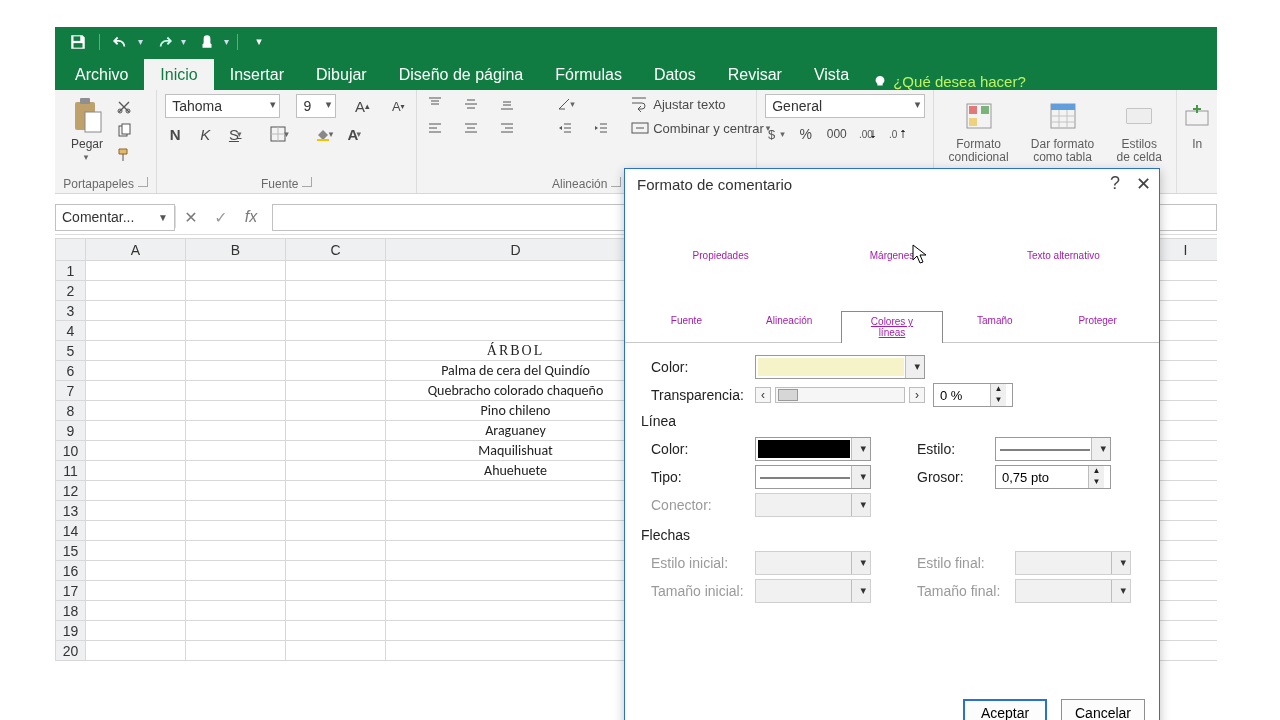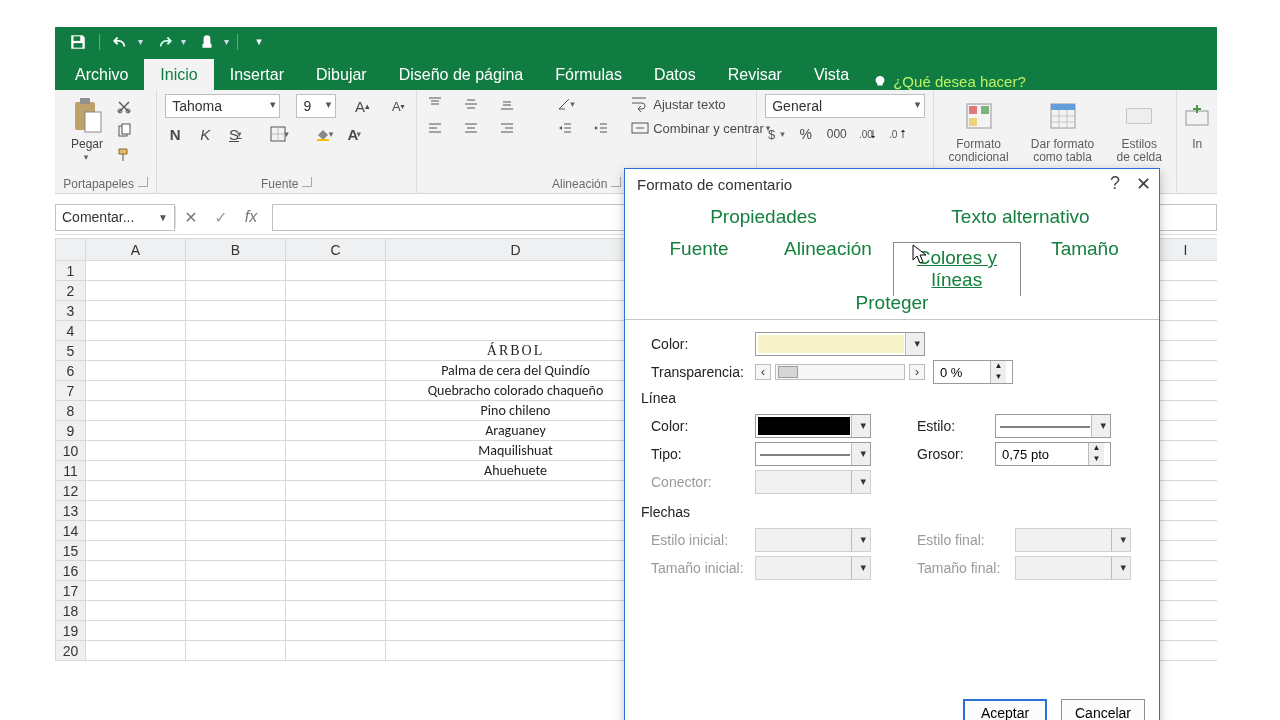--- a/index.html
+++ b/index.html
@@ -65,25 +65,25 @@
   .cell-d { text-align: center; font-family: Calibri, sans-serif; font-size: 15px; }
   .cell-d.hdr { font-family: Georgia, serif; letter-spacing: 2px; }
 
   
   .dialog { position: absolute; left: 624px; top: 168px; width: 536px; height: 572px;
             background: #fff; border: 1px solid #2a6fd6; box-shadow: 0 3px 10px rgba(0,0,0,.25); }
   .dlg-title { height: 30px; display: flex; align-items: center; justify-content: space-between;
                padding: 0 8px 0 12px; font-size: 15px; color: #333; }
   .dlg-title .controls { display: flex; gap: 16px; color: #444; font-size: 18px; }
   .dlg-tabs { display: flex; flex-wrap: wrap; border-bottom: 1px solid #c8c8c8; padding: 2px 10px 0; }
-  .dlg-tab { padding: 4px 20px 5px; font-size: 19px; color: #15803d; border: 1px solid transparent;
-             border-bottom: none; cursor: default; }
+  .dlg-tab { padding: 4px 20px 5px; font-size: 10px; color: #a21caf; border: 1px solid transparent;
+             border-bottom: none; cursor: default; margin-top: 44px; }
   .dlg-tab.top { flex: 1 0 30%; text-align: center; }
   .dlg-tab.bot { flex: 1 0 16%; text-align: center; }
-  .dlg-tab.active { border-color: #8a8a8a; background: #fff; position: relative; top: 9px;
+  .dlg-tab.active { border-color: #8a8a8a; background: #fff; position: relative; top: 1px;
                     text-decoration: underline; }
   .dlg-body { padding: 8px 16px 6px; font-size: 14px; color: #222; }
   .section-label { font-size: 14px; color: #222; margin: 6px 0 4px; }
   .form-row { display: flex; align-items: center; gap: 8px; margin: 4px 0 4px 10px; }
   .form-row label { width: 96px; color: #222; }
   .form-row.disabled label, .form-row.disabled .field { color: #9a9a9a; }
   .field { height: 24px; border: 1px solid #9a9a9a; background: #fff; position: relative; }
   .field.drop::after { content: ""; position: absolute; right: 0; top: 0; bottom: 0; width: 18px;
                        background: #efefef; border-left: 1px solid #bdbdbd; }
   .field.drop::before { content: "▾"; position: absolute; right: 4px; top: 4px; font-size: 11px; color: #333; z-index: 2; }
@@ -706,20 +706,21 @@
 <div class="dialog">
   <div class="dlg-title">
     <span>Formato de comentario</span>
     <div class="controls">
       <span>?</span>
       <span>✕</span>
     </div>
   </div>
   <div class="dlg-tabs">
     <div class="dlg-tab top">Propiedades</div>
+    <div class="dlg-tab top">Márgenes</div>
     <div class="dlg-tab top">Texto alternativo</div>
     <div style="flex-basis:100%;height:0;"></div>
     <div class="dlg-tab bot">Fuente</div>
     <div class="dlg-tab bot">Alineación</div>
     <div class="dlg-tab bot active">Colores y líneas</div>
     <div class="dlg-tab bot">Tamaño</div>
     <div class="dlg-tab bot">Proteger</div>
   </div>
 
   <div class="dlg-body">

